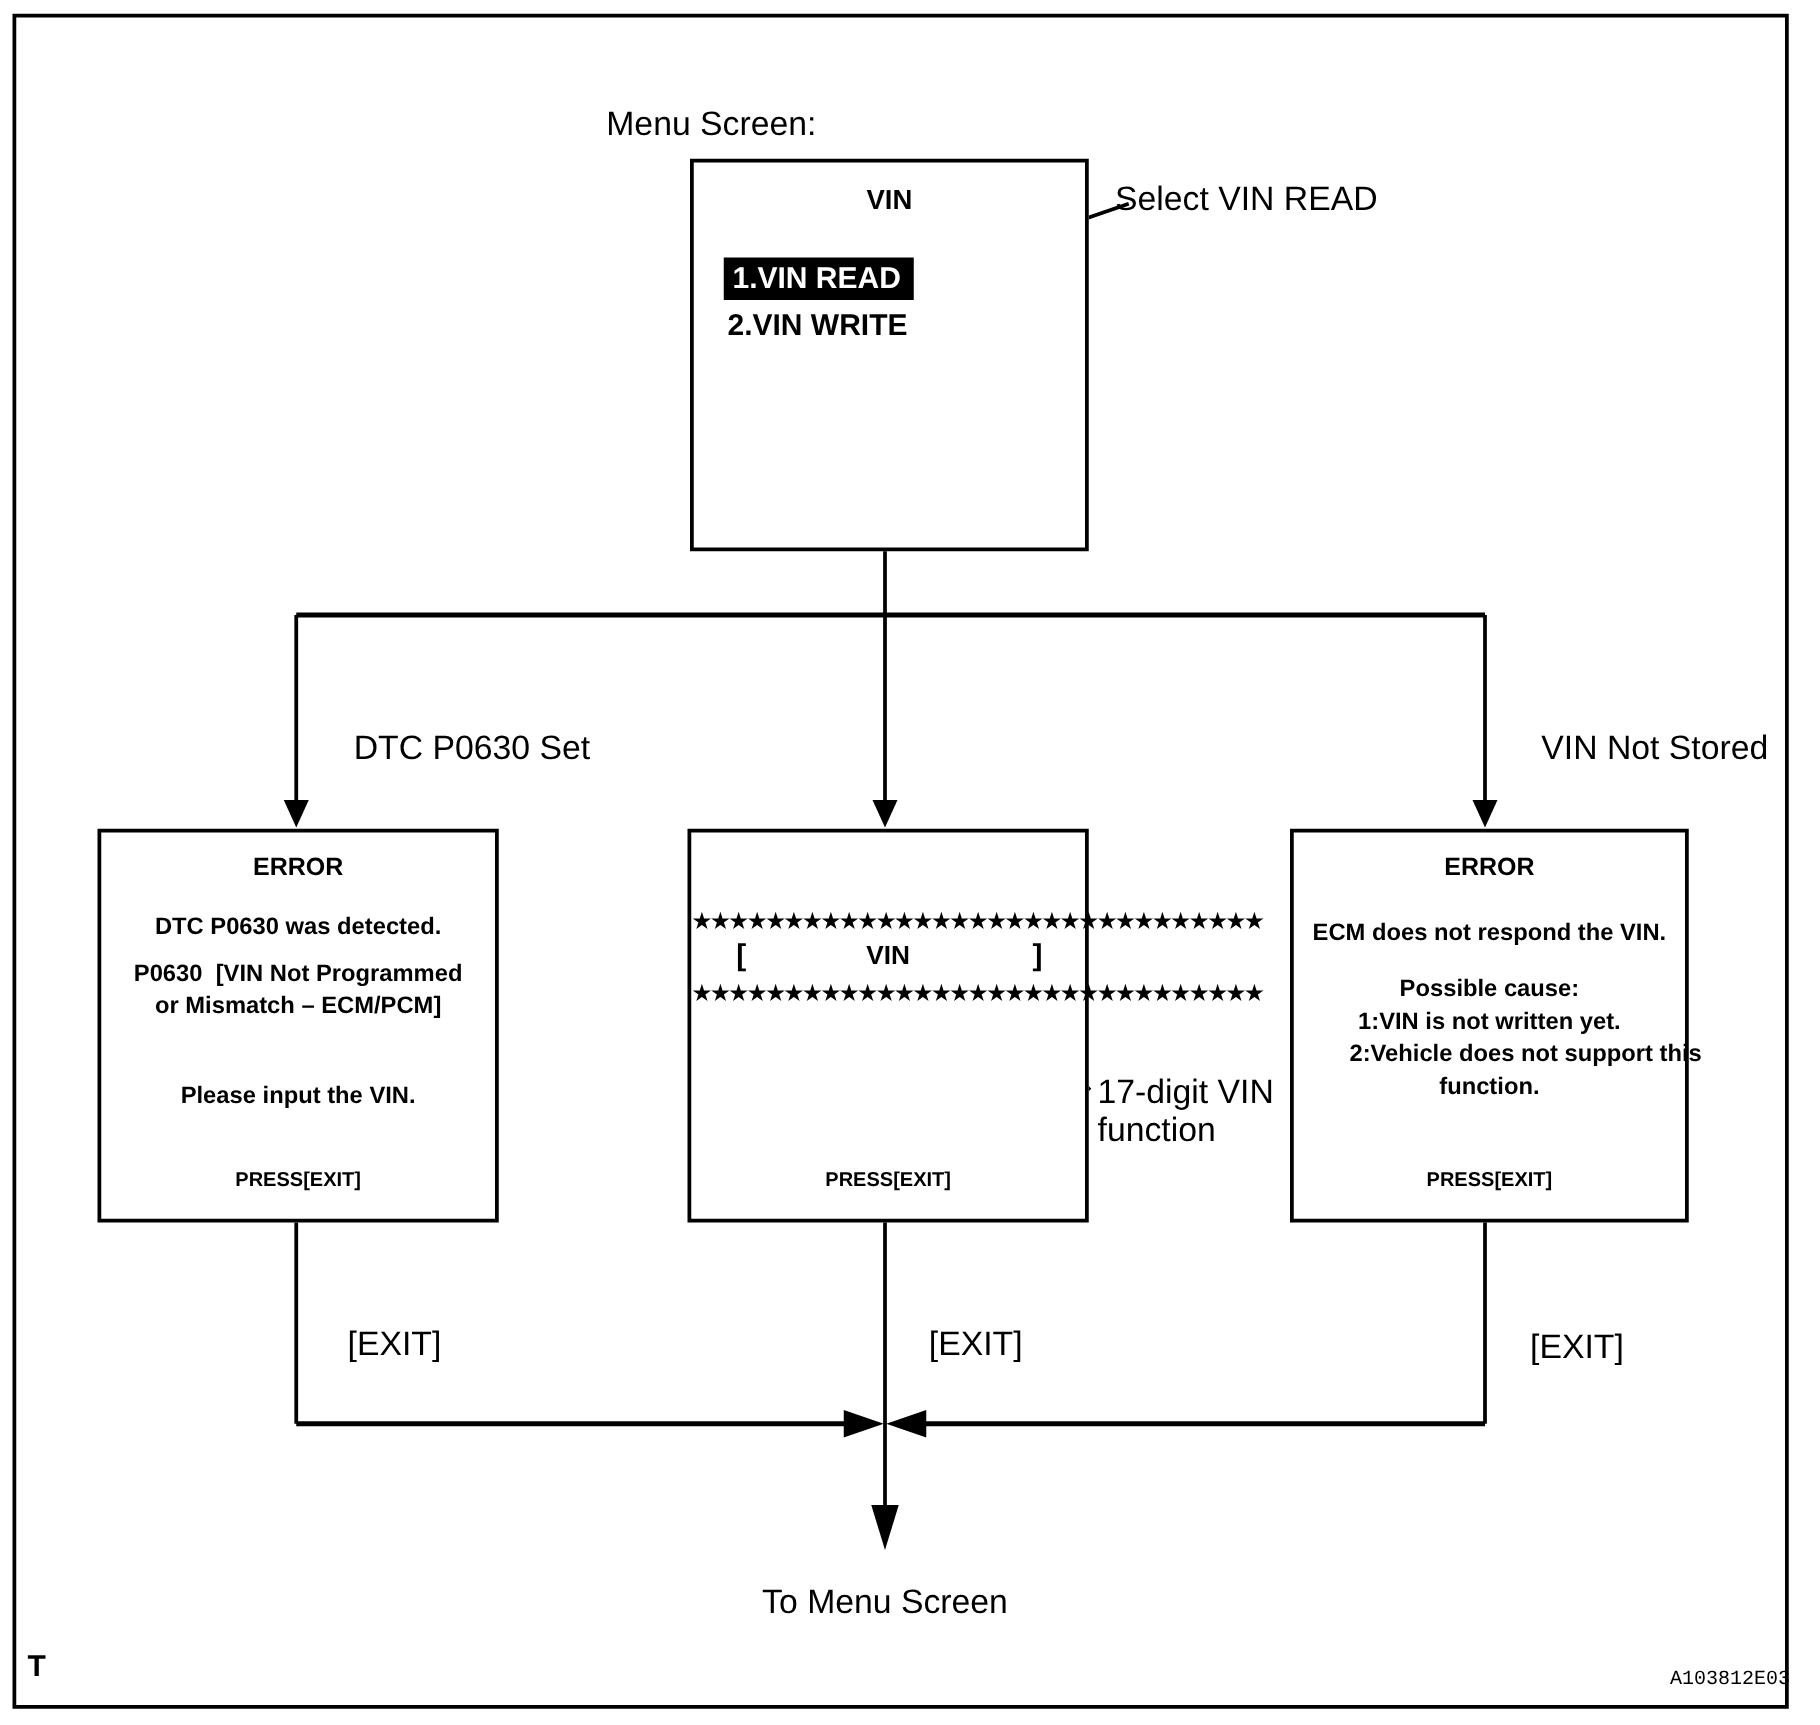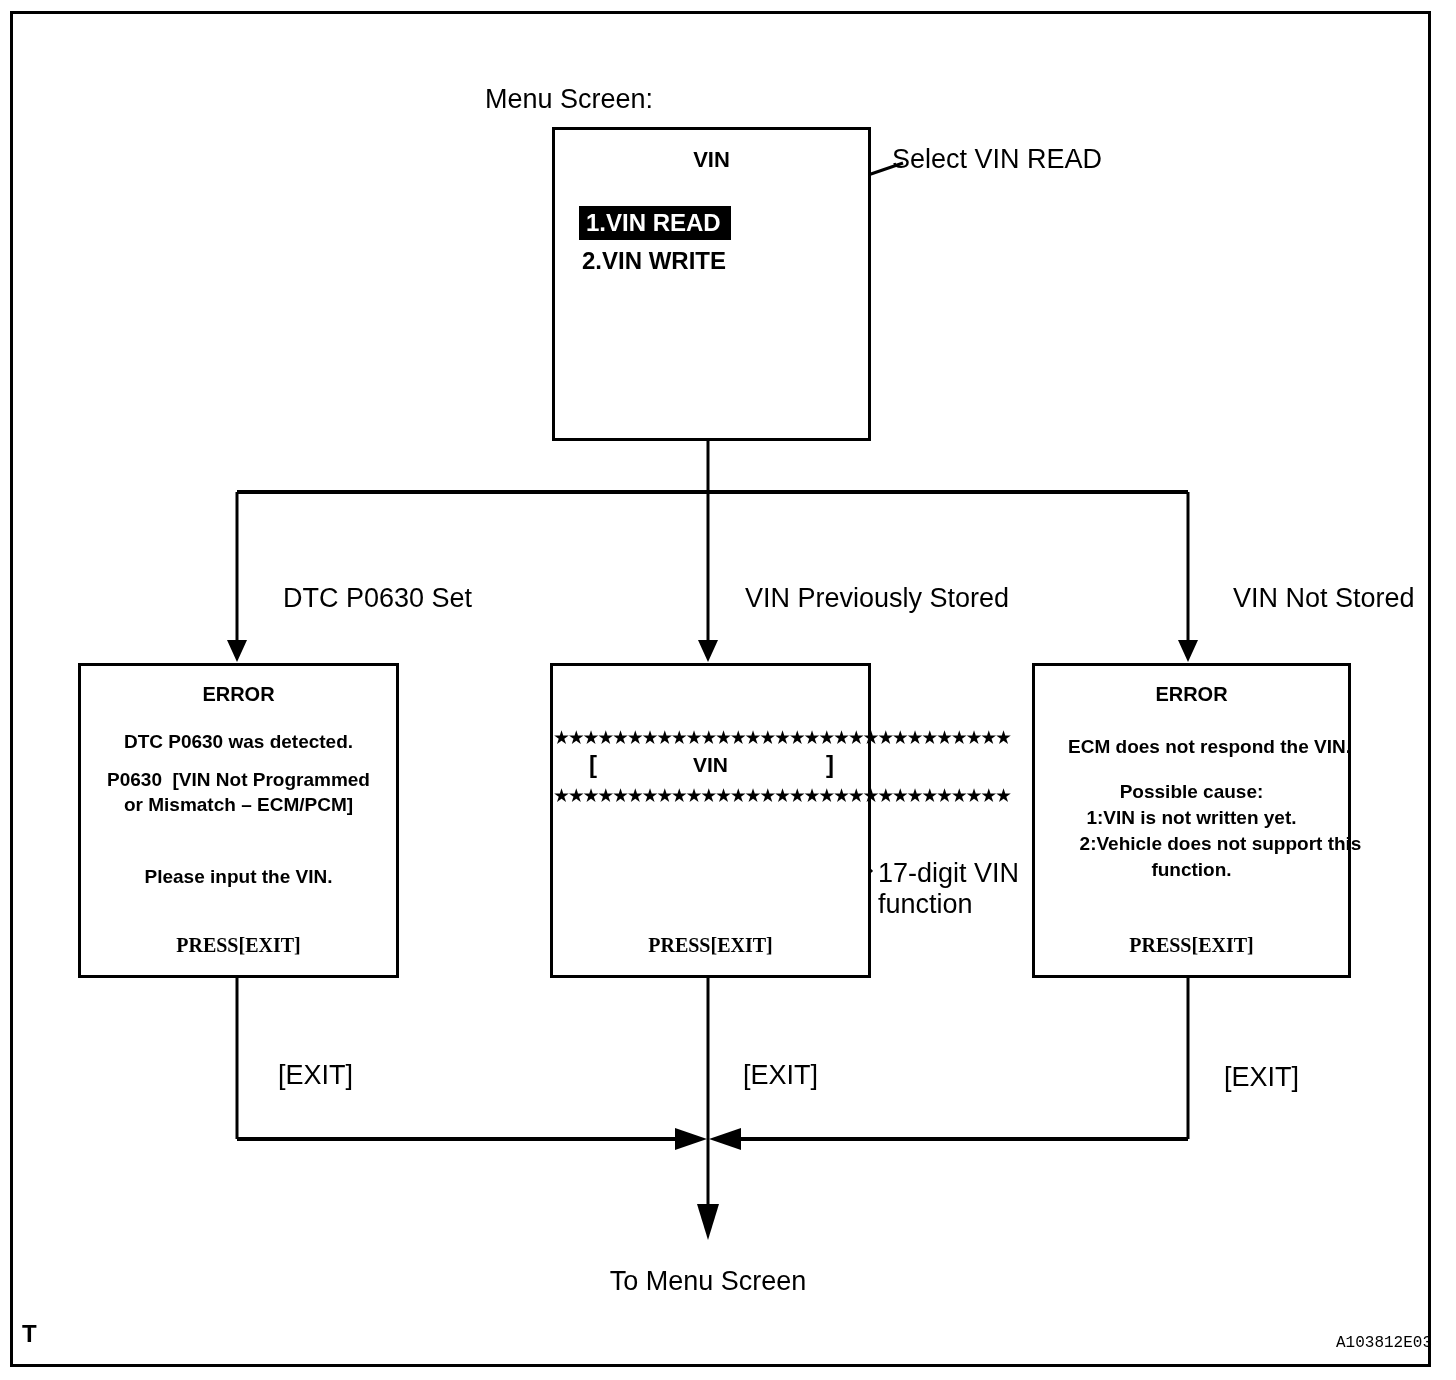--- a/index.html
+++ b/index.html
@@ -20,21 +20,21 @@
   
   .screen {
     position:absolute; border:3px solid #000; background:#fff;
   }
   .screen .line {
     position:absolute; left:0; width:100%;
     text-align:center; font-weight:bold; font-size:19px; line-height:24px;
     white-space:pre-wrap;
   }
   .screen .title { font-size:20px; }
-  .screen .press { font-size:20px;font-family:Liberation Serif, serif; }
+  .screen .press { font-size:16px; }
 
   
   #menu-box { width:313px; height:308px; left:552px; top:127px; }
   #menu-title { top:18px; font-size:22px; }
   #menu-item-1 {
     position:absolute; left:24px; top:76px; width:152px; height:34px;
     background:#000; color:#fff; font-weight:bold; font-size:24px;
     line-height:34px; padding-left:7px; box-sizing:border-box; white-space:nowrap;
   }
   #menu-item-2 {
@@ -91,21 +91,20 @@
 
   <div class="screen" id="menu-box">
     <div class="line title" id="menu-title">VIN</div>
     <div id="menu-item-1">1.VIN READ</div>
     <div id="menu-item-2">2.VIN WRITE</div>
   </div>
 
   <div class="ann" style="left:892px; top:144px;">Select VIN READ</div>
 
   <div class="ann" style="left:283px; top:583px;">DTC P0630 Set</div>
-  <div class="ann" style="left:745px; top:583px;">VIN Previously Stored</div>
   <div class="ann" style="left:1233px; top:583px;">VIN Not Stored</div>
 
   <div class="screen" style="left:78px; top:663px; width:315px; height:309px;">
     <div class="line title" style="top:16px;">ERROR</div>
     <div class="line" style="top:64px;">DTC P0630 was detected.</div>
     <div class="line" style="top:102px;">P0630  [VIN Not Programmed</div>
     <div class="line" style="top:127px;">or Mismatch – ECM/PCM]</div>
     <div class="line" style="top:199px;">Please input the VIN.</div>
     <div class="line press" style="top:267px;">PRESS[EXIT]</div>
   </div>
@@ -116,21 +115,21 @@
       <span class="bracket" style="left:36px;">[</span>
       <span class="vin-center">VIN</span>
       <span class="bracket" style="right:34px;">]</span>
     </div>
     <div class="line stars" style="top:117px;">★★★★★★★★★★★★★★★★★★★★★★★★★★★★★★★</div>
     <div class="line press" style="top:267px;">PRESS[EXIT]</div>
   </div>
 
   <div class="screen" style="left:1032px; top:663px; width:313px; height:309px;">
     <div class="line title" style="top:16px;">ERROR</div>
-    <div class="line" style="top:69px;padding-left:18px;">ECM does not respond the VIN.</div>
+    <div class="line" style="top:69px;">ECM does not respond the VIN.</div>
     <div class="line" style="top:114px;">Possible cause:</div>
     <div class="line" style="top:140px;">1:VIN is not written yet.</div>
     <div class="line" style="top:166px;margin-left:29px;">2:Vehicle does not support this</div>
     <div class="line" style="top:192px;">function.</div>
     <div class="line press" style="top:267px;">PRESS[EXIT]</div>
   </div>
 
   <div class="ann" style="left:878px; top:858px;">17-digit VIN</div>
   <div class="ann" style="left:878px; top:889px;">function</div>
 

